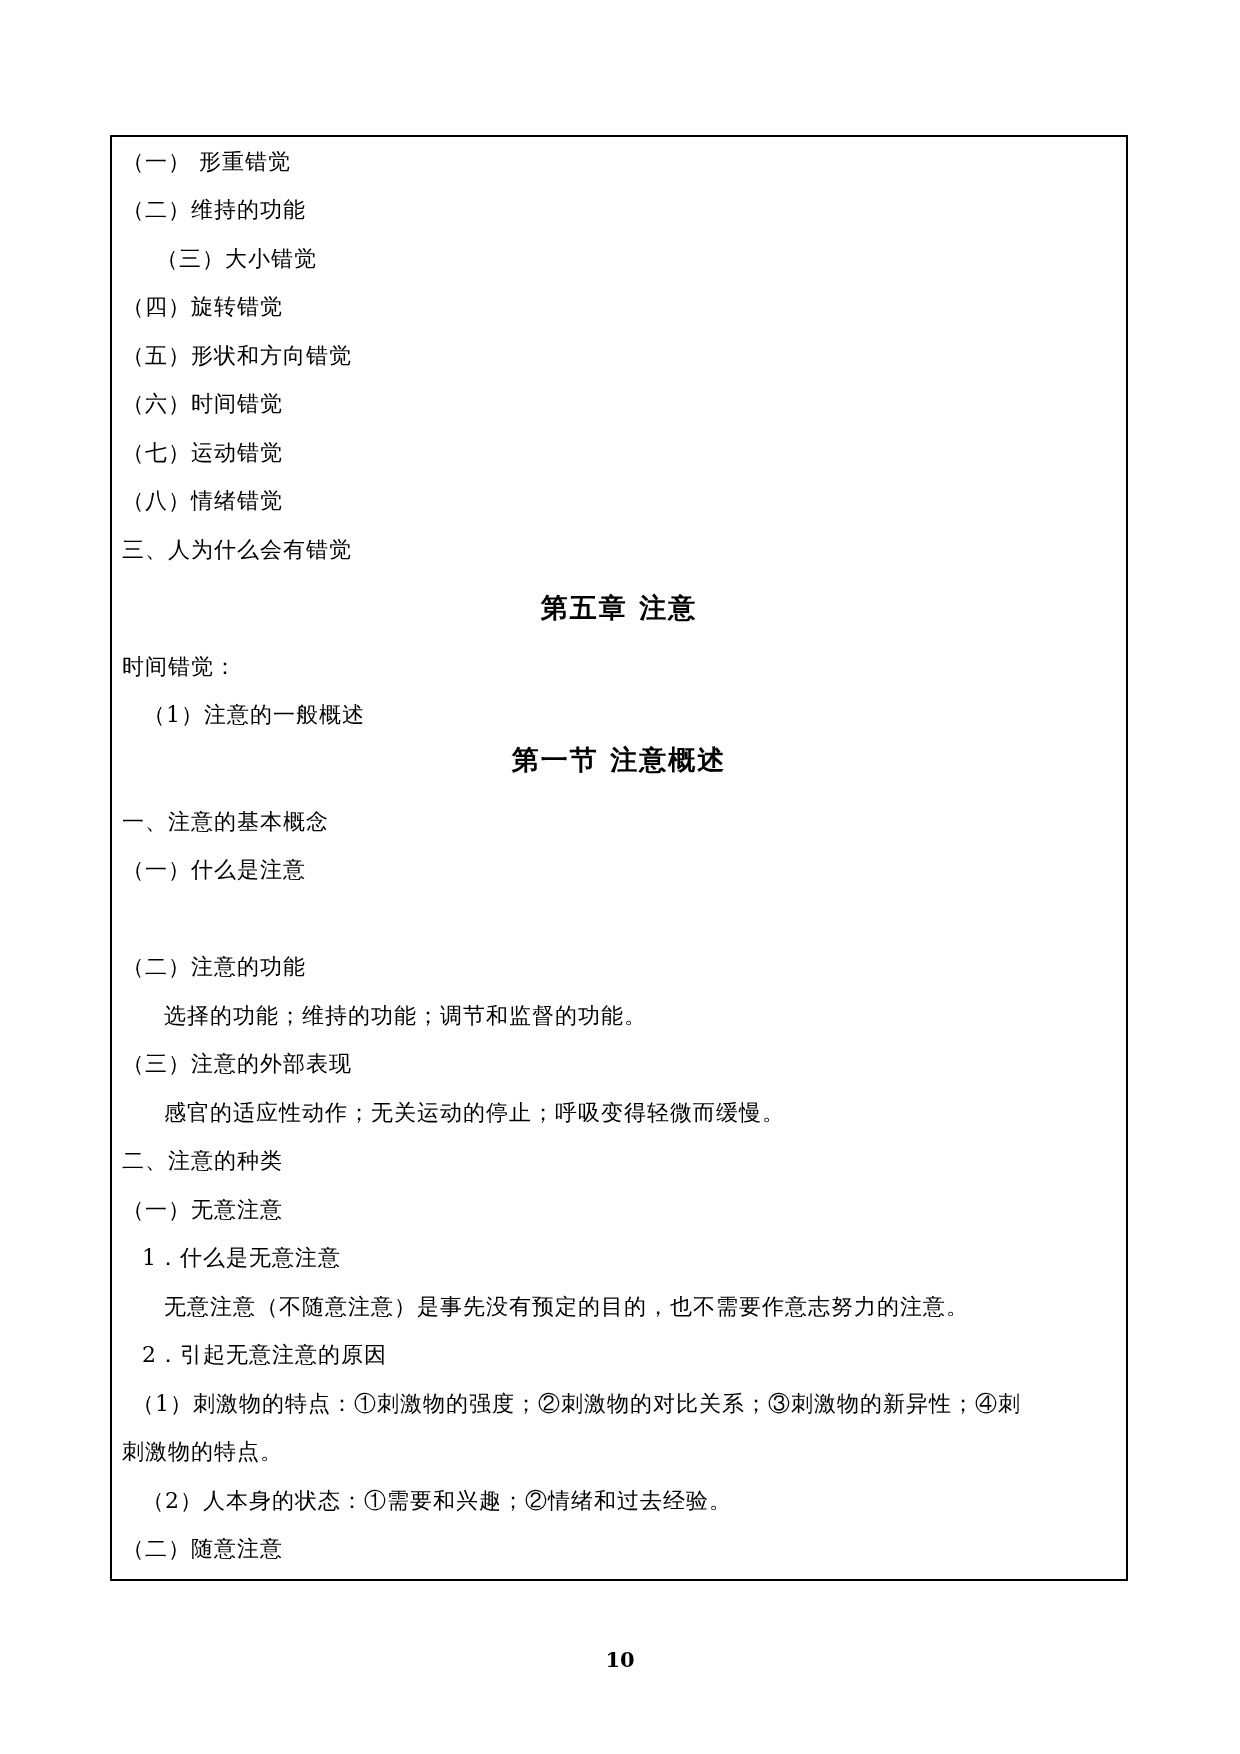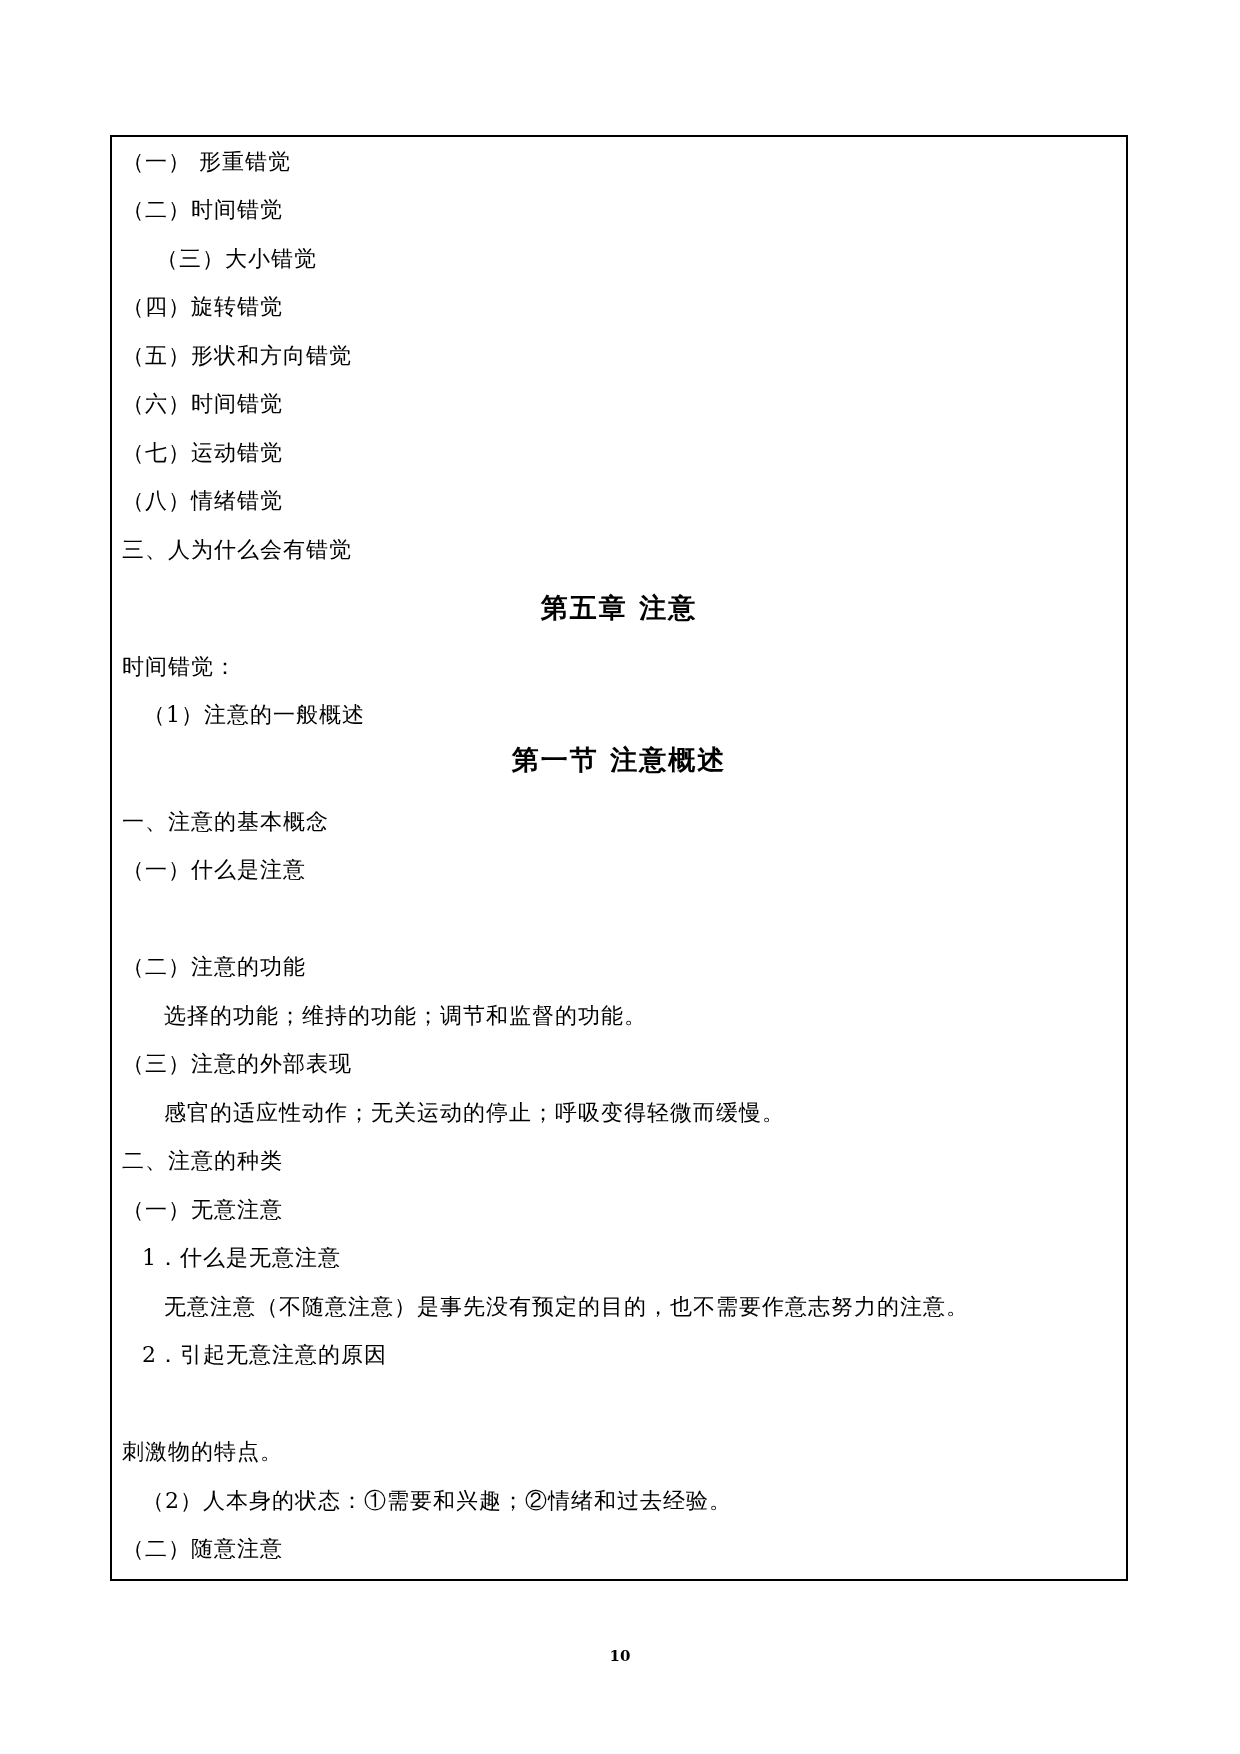--- a/index.html
+++ b/index.html
@@ -2,48 +2,49 @@
 <html><head>
 <meta charset="utf-8">
 <style>
   html, body { margin: 0; padding: 0; background: #ffffff; }
   body { width: 1240px; height: 1754px; position: relative; overflow: hidden;
          font-family: "DejaVu Serif", "Liberation Serif", serif; color: #000; }
   .frame { position: absolute; left: 110px; top: 135px; width: 1018px; height: 1446px;
            border: 2px solid #000; box-sizing: border-box; }
   .line { position: absolute; left: 0; font-size: 22px; line-height: 30px; white-space: nowrap; letter-spacing: 1px; }
   .heading { position: absolute; left: 0; width: 100%; text-align: center; font-size: 27px; font-weight: bold; line-height: 36px; letter-spacing: 2px; }
-  .page-num { position: absolute; left: 0; width: 1240px; top: 1647px; text-align: center; font-size: 15px; font-weight: bold; }
+  .page-num { position: absolute; left: 0; width: 1240px; top: 1647px; text-align: center; font-size: 21px; font-weight: bold; }
 </style>
 </head>
 <body>
 
 <div class="frame" id="frame">
   <div class="heading" style="top:453px;">第五章  注意</div>
   <div class="heading" style="top:605px;">第一节  注意概述</div>
 <div class="line" style="left: 10px; top: 10px;">（一） 形重错觉</div>
-    <div class="line" style="left: 10px; top: 58px;">（二）时间错觉</div>
+    <div class="line" style="left: 10px; top: 58px;">（二）维持的功能</div>
     <div class="line" style="left: 8px; top: 107px; margin-left: 36px;">（三）大小错觉</div>
     <div class="line" style="left: 10px; top: 155px;">（四）旋转错觉</div>
     <div class="line" style="left: 10px; top: 204px;">（五）形状和方向错觉</div>
     <div class="line" style="left: 10px; top: 252px;">（六）时间错觉</div>
     <div class="line" style="left: 10px; top: 301px;">（七）运动错觉</div>
     <div class="line" style="left: 10px; top: 349px;">（八）情绪错觉</div>
     <div class="line" style="left: 10px; top: 398px;">三、人为什么会有错觉</div>
     <div class="line" style="left: 10px; top: 515px;">时间错觉：</div>
     <div class="line" style="left: 31px; top: 563px;">（1）注意的一般概述</div>
     <div class="line" style="left: 10px; top: 670px;">一、注意的基本概念</div>
     <div class="line" style="left: 10px; top: 718px;">（一）什么是注意</div>
     <div class="line" style="left: 10px; top: 815px;">（二）注意的功能</div>
     <div class="line" style="left: 52px; top: 864px;">选择的功能；维持的功能；调节和监督的功能。</div>
     <div class="line" style="left: 10px; top: 912px;">（三）注意的外部表现</div>
     <div class="line" style="left: 52px; top: 961px;">感官的适应性动作；无关运动的停止；呼吸变得轻微而缓慢。</div>
     <div class="line" style="left: 10px; top: 1009px;">二、注意的种类</div>
     <div class="line" style="left: 10px; top: 1058px;">（一）无意注意</div>
     <div class="line" style="left: 30px; top: 1106px;">1．什么是无意注意</div>
     <div class="line" style="left: 52px; top: 1155px;">无意注意（不随意注意）是事先没有预定的目的，也不需要作意志努力的注意。</div>
     <div class="line" style="left: 30px; top: 1203px;">2．引起无意注意的原因</div>
+    <div class="line" style="left: 20px; top: 1252px;">（1）刺激物的特点：①刺激物的强度；②刺激物的对比关系；③刺激物的新异性；④刺</div>
     <div class="line" style="left: 10px; top: 1300px;">刺激物的特点。</div>
     <div class="line" style="left: 30px; top: 1349px;">（2）人本身的状态：①需要和兴趣；②情绪和过去经验。</div>
     <div class="line" style="left: 10px; top: 1397px;">（二）随意注意</div>
   </div>
 
 <div class="page-num">10</div>
 
 </body></html>

